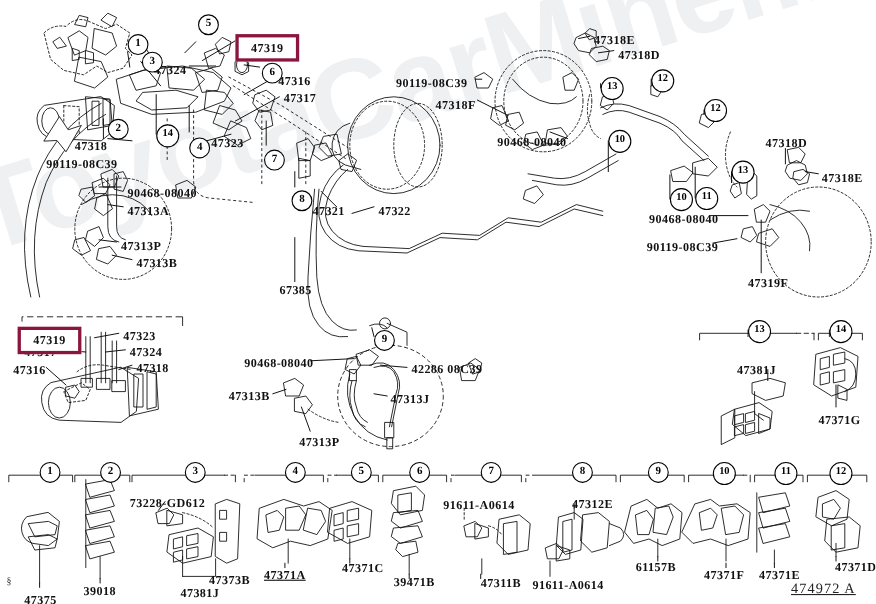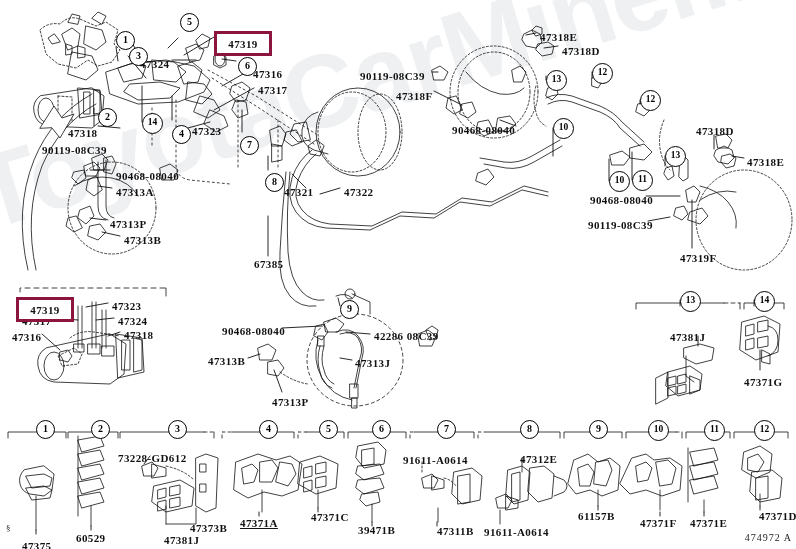--- a/index.html
+++ b/index.html
@@ -35,23 +35,23 @@
   .cn.w2{width:19px;height:19px;line-height:17px;font-size:9.5px;}
 
   
   .hl{position:absolute;z-index:5;border:3px solid #8c1540;
       background:#fff;
       font-family:"Liberation Serif",serif;
       font-size:11px;font-weight:700;color:#111;
       letter-spacing:.4px;
       display:flex;align-items:center;justify-content:center;}
 
-  .code{position:absolute;right:4px;bottom:6px;z-index:4;
+  .code{position:absolute;right:18px;bottom:6px;z-index:4;
         font-family:"Liberation Serif",serif;
-        font-size:10px;color:#222;letter-spacing:1px;}
+        font-size:13px;color:#222;letter-spacing:1px;text-decoration:underline;}
   .sig{position:absolute;left:6px;bottom:16px;z-index:4;
        font-family:"Liberation Serif",serif;font-size:9px;color:#333;}
 </style>
 </head>
 <body>
 
 <div id="root">
 
   <div class="wm">ToyotaCarMiner.ru</div>
 
@@ -521,21 +521,21 @@
       <div class="lb" style="left: 208px; top: 355px;">47313B</div>
       <div class="lb" style="left: 355px; top: 357px; font-family: Liberation Serif, serif;">47313J</div>
       <div class="lb" style="left: 272px; top: 396px;">47313P</div>
       <div class="cn w2" style="left: 680px; top: 291px;">13</div>
       <div class="lb" style="left: 670px; top: 331px;">47381J</div>
       <div class="cn w2" style="left: 754px; top: 291px;">14</div>
       <div class="lb" style="left: 744px; top: 376px;">47371G</div>
       <div class="cn" style="left: 36px; top: 420px;">1</div>
       <div class="lb" style="left: 22px; top: 540px;">47375</div>
       <div class="cn" style="left: 91px; top: 420px;">2</div>
-      <div class="lb" style="left: 76px; top: 532px;">60529</div>
+      <div class="lb" style="left: 76px; top: 532px;">39018</div>
       <div class="cn" style="left: 168px; top: 420px;">3</div>
       <div class="lb" style="left: 118px; top: 452px;">73228-GD612</div>
       <div class="lb" style="left: 146px; top: 522px; margin-left: 44px;">47373B</div>
       <div class="lb" style="left: 164px; top: 534px;">47381J</div>
       <div class="cn" style="left: 259px; top: 420px;">4</div>
       <div class="lb" style="left: 240px; top: 517px; text-decoration: underline;">47371A</div>
       <div class="cn" style="left: 319px; top: 420px;">5</div>
       <div class="lb" style="left: 311px; top: 511px;">47371C</div>
       <div class="cn" style="left: 372px; top: 420px;">6</div>
       <div class="lb" style="left: 358px; top: 524px;">39471B</div>

